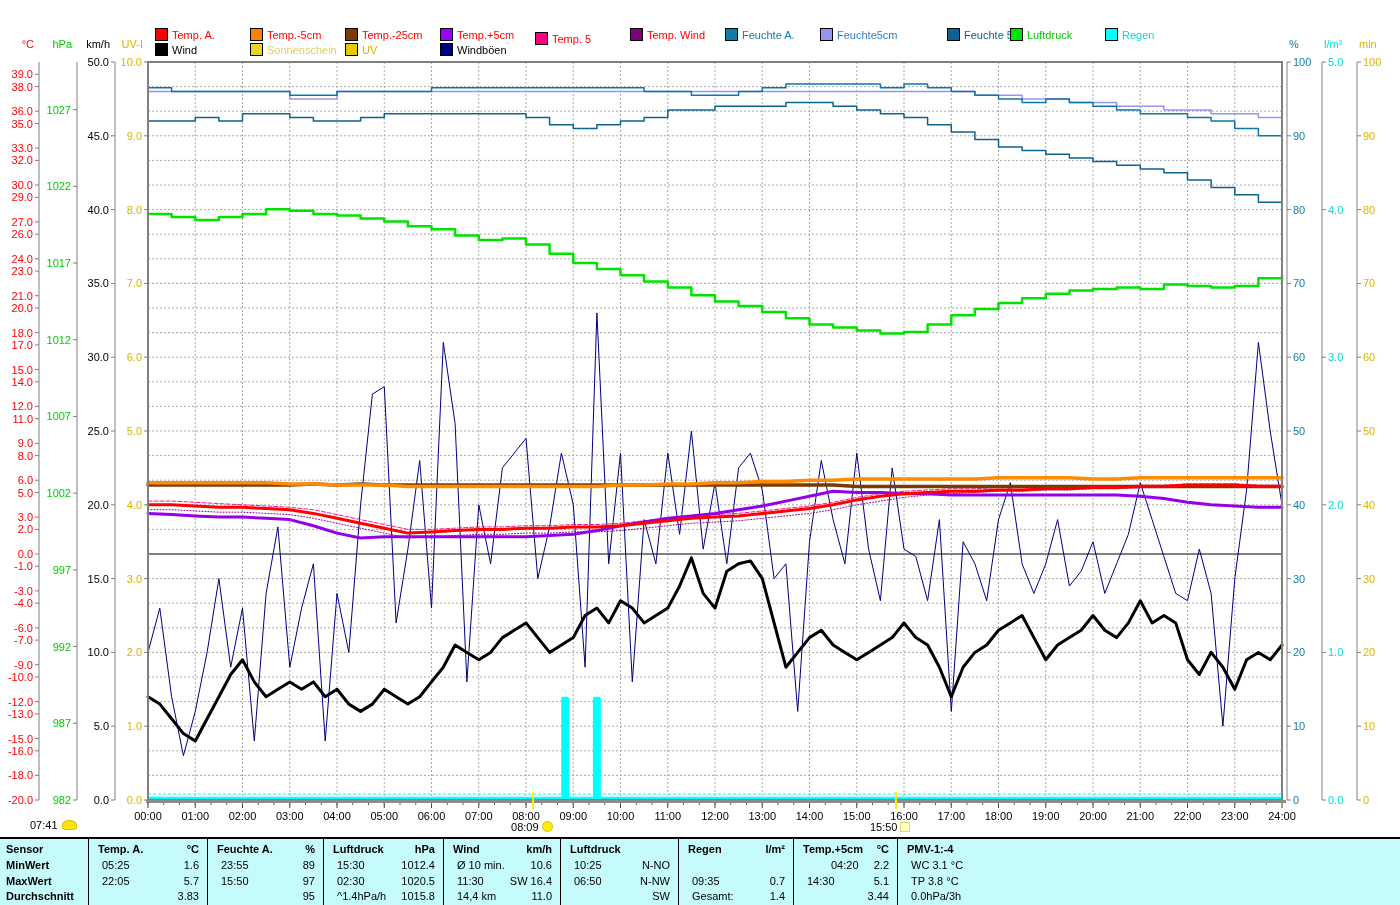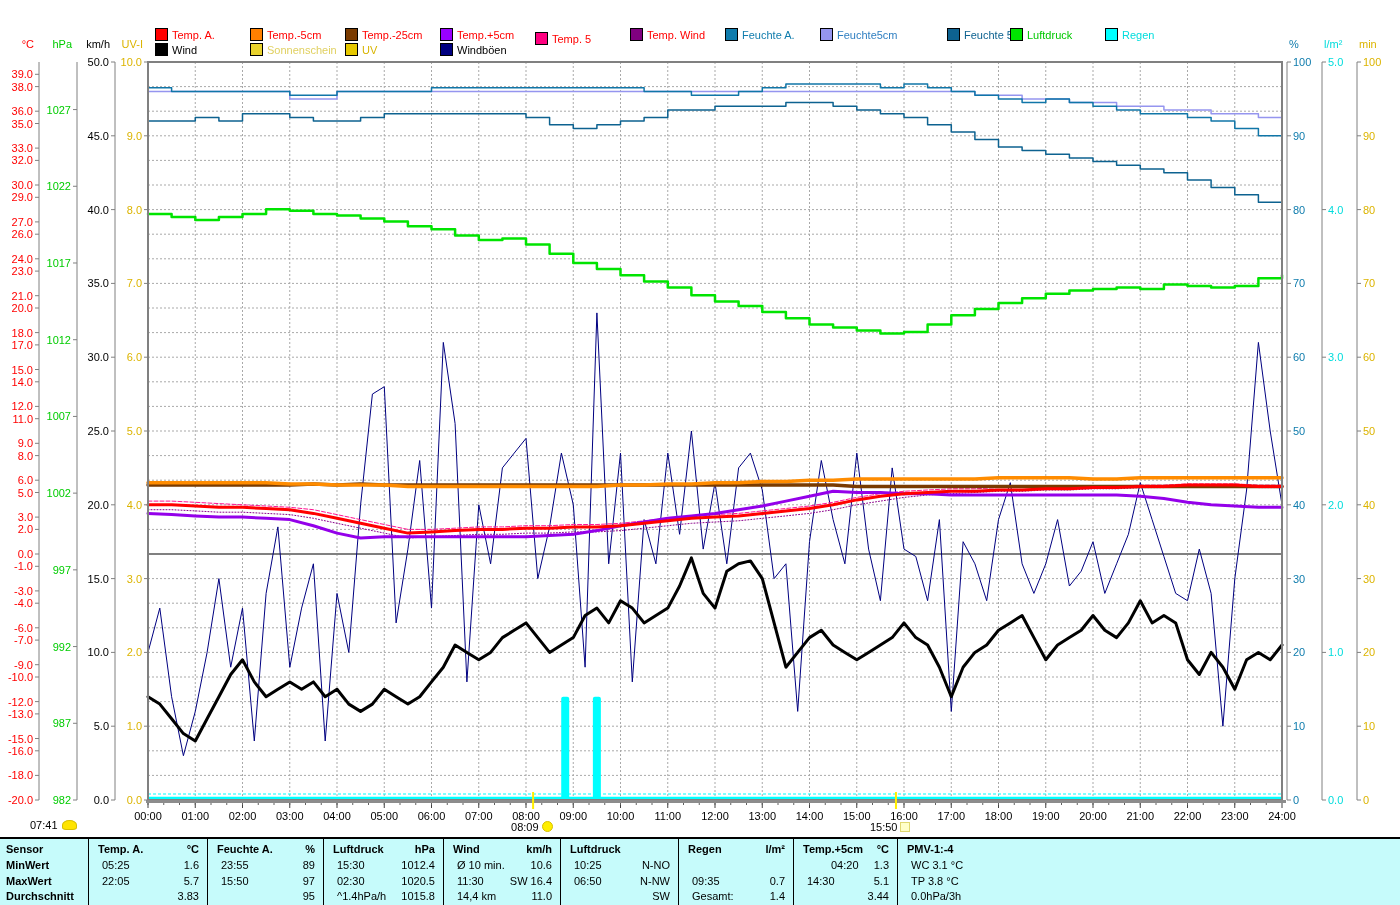--- a/index.html
+++ b/index.html
@@ -536,21 +536,21 @@
       <div class="tcell tbold" style="top: 3px; left: 688px;">Regen</div>
       <div class="tcell tbold" style="top: 3px; left: 665px; width: 120px; text-align: right;">l/m²</div>
       <div class="tcell" style="top: 35px; left: 692px;">09:35</div>
       <div class="tcell" style="top: 35px; left: 665px; width: 120px; text-align: right;">0.7</div>
       <div class="tcell" style="top: 50px; left: 692px;">Gesamt:</div>
       <div class="tcell" style="top: 50px; left: 665px; width: 120px; text-align: right;">1.4</div>
       <div class="tcol-line" style="left: 793px;"></div>
       <div class="tcell tbold" style="top: 3px; left: 803px;">Temp.+5cm</div>
       <div class="tcell tbold" style="top: 3px; left: 769px; width: 120px; text-align: right;">°C</div>
       <div class="tcell" style="top: 19px; left: 831px;">04:20</div>
-      <div class="tcell" style="top: 19px; left: 769px; width: 120px; text-align: right;">1.3</div>
+      <div class="tcell" style="top: 19px; left: 769px; width: 120px; text-align: right;">2.2</div>
       <div class="tcell" style="top: 35px; left: 807px;">14:30</div>
       <div class="tcell" style="top: 35px; left: 769px; width: 120px; text-align: right;">5.1</div>
       <div class="tcell" style="top: 50px; left: 769px; width: 120px; text-align: right;">3.44</div>
       <div class="tcol-line" style="left: 897px;"></div>
       <div class="tcell tbold" style="top: 3px; left: 907px;">PMV-1:-4</div>
       <div class="tcell" style="top: 19px; left: 911px;">WC 3.1 °C</div>
       <div class="tcell" style="top: 35px; left: 911px;">TP 3.8 °C</div>
       <div class="tcell" style="top: 50px; left: 911px;">0.0hPa/3h</div>
     </div>
 </div>

